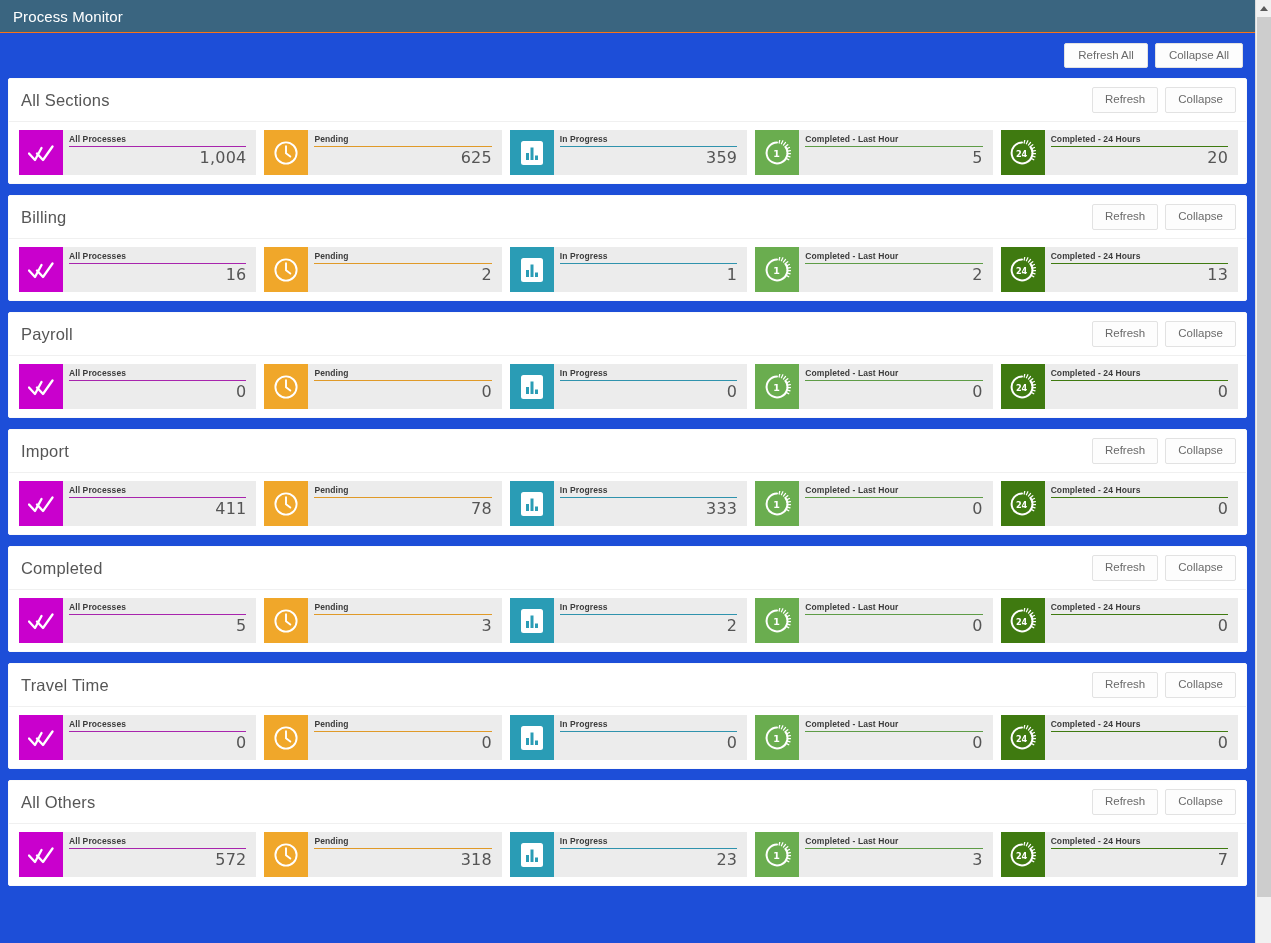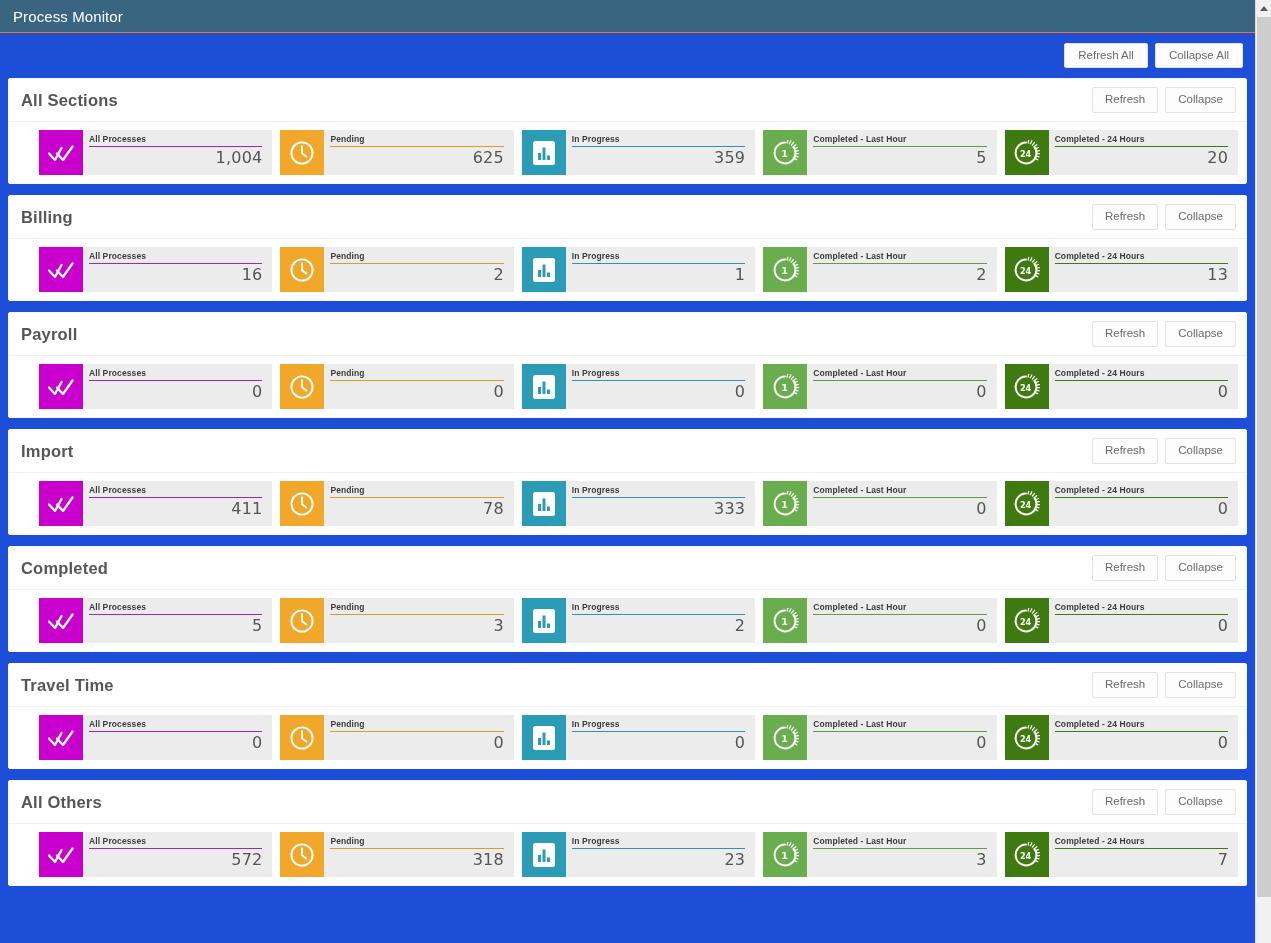--- a/index.html
+++ b/index.html
@@ -78,30 +78,29 @@
     height: 43px;
     display: flex;
     align-items: center;
     justify-content: space-between;
     padding: 0 10px 0 12px;
     border-bottom: 1px solid #f0f0f0;
   }
   .panel-title {
     font-size: 16.5px;
     color: #565656;
-    font-weight: bold;
+    font-weight: normal;
     letter-spacing: .2px;
   }
   .panel-actions { display: flex; gap: 7px; }
 
   .panel-body {
     display: flex;
     gap: 8px;
     padding: 8px 8px 8px 10px;
-    margin-left: 20px;
   }
 
   
   .card {
     flex: 1 1 0;
     display: flex;
     height: 45px;
     background: #ececec;
     min-width: 0;
   }

